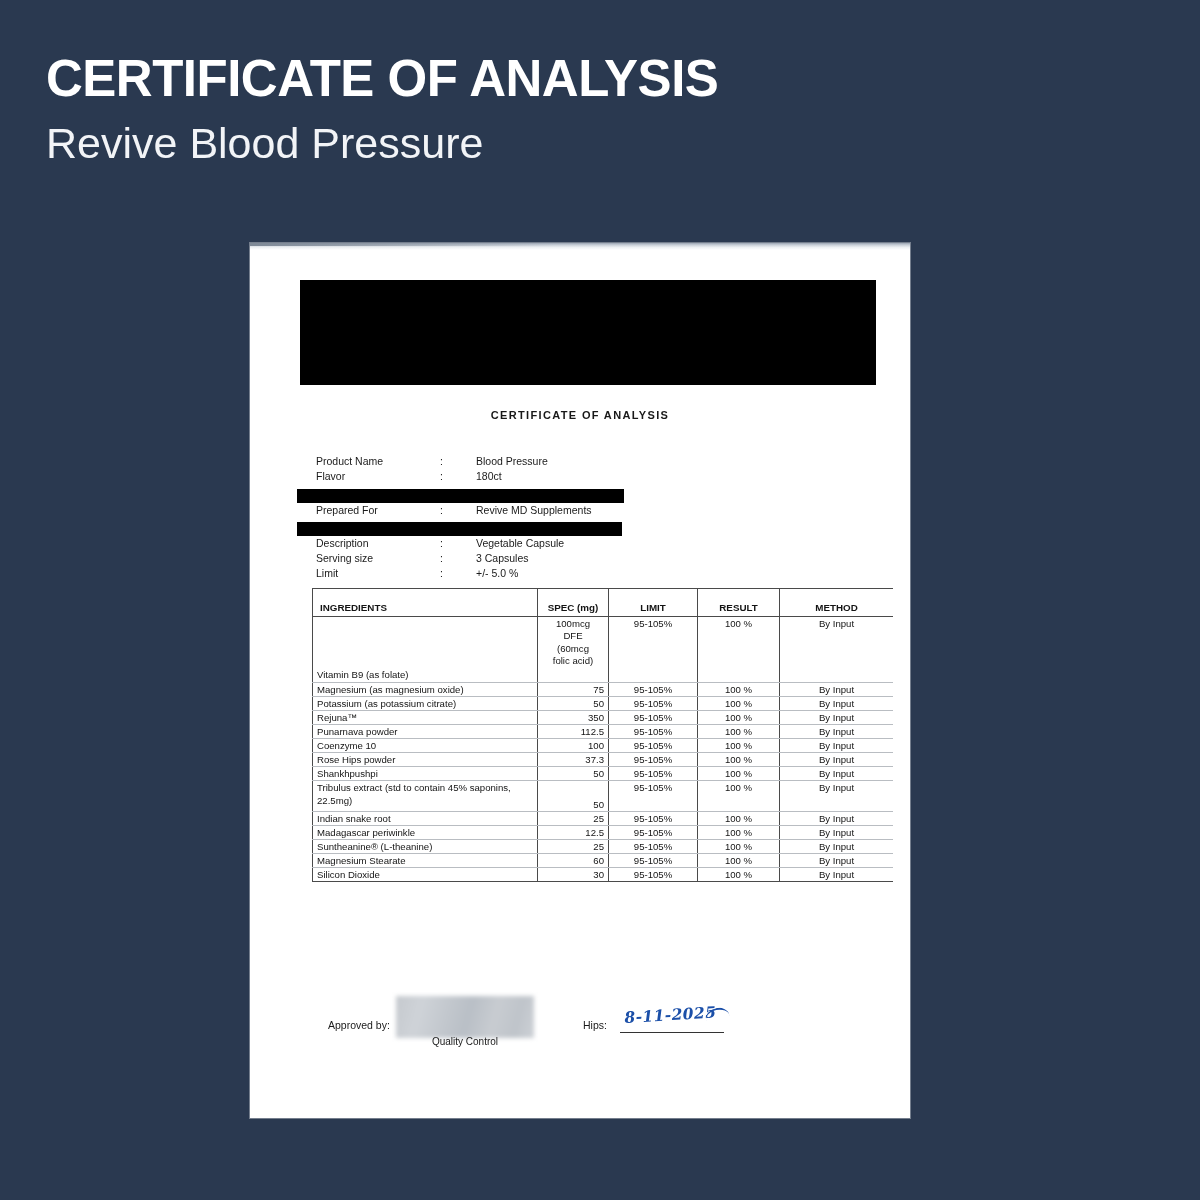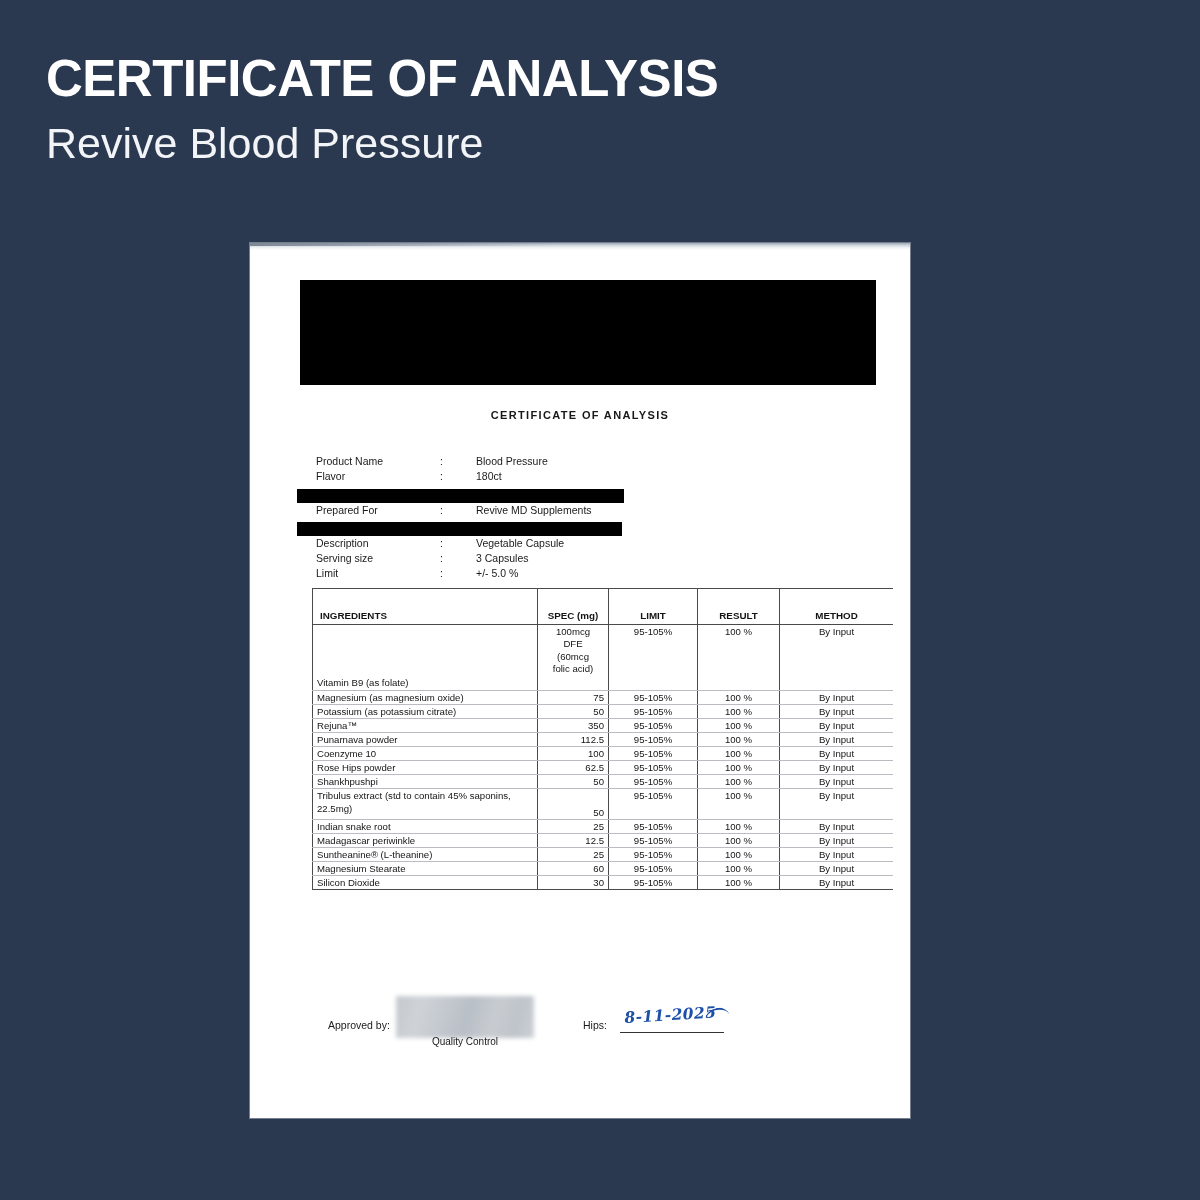--- a/index.html
+++ b/index.html
@@ -146,21 +146,21 @@
   .coa-table td, .coa-table th {
     padding: 1px 4px;
     vertical-align: top;
     border-bottom: 1px solid #b9bdc2;
   }
   .coa-table thead th {
     border-bottom: 1px solid #4a4a4a;
     border-top: 1px solid #4a4a4a;
     font-weight: bold;
     font-size: 9.8px;
-    padding-top: 21px;
+    padding-top: 13px;
     padding-bottom: 3px;
     text-align: center;
     white-space: nowrap;
   }
   .coa-table thead th.col-ing {
     text-align: left;
     padding-left: 7px;
   }
   
   .col-ing   { width: 213px; border-left: 1px solid #4a4a4a; border-right: 1px solid #4a4a4a; text-align: left; padding-left: 7px; }
@@ -383,21 +383,21 @@
         </tr>
         <tr>
           <td class="col-ing">Coenzyme 10</td>
           <td class="col-spec">100</td>
           <td class="col-limit">95-105%</td>
           <td class="col-result">100 %</td>
           <td class="col-method">By Input</td>
         </tr>
         <tr>
           <td class="col-ing">Rose Hips powder</td>
-          <td class="col-spec">62.5</td>
+          <td class="col-spec">37.3</td>
           <td class="col-limit">95-105%</td>
           <td class="col-result">100 %</td>
           <td class="col-method">By Input</td>
         </tr>
         <tr>
           <td class="col-ing">Shankhpushpi</td>
           <td class="col-spec">50</td>
           <td class="col-limit">95-105%</td>
           <td class="col-result">100 %</td>
           <td class="col-method">By Input</td>

